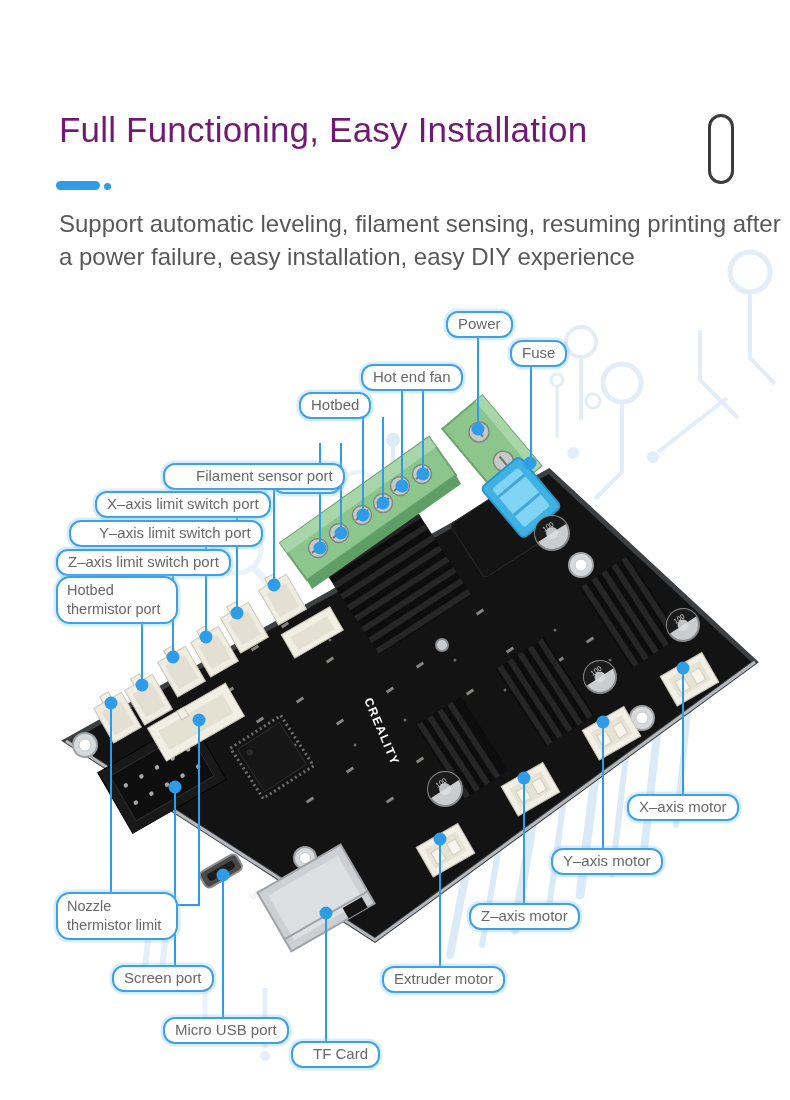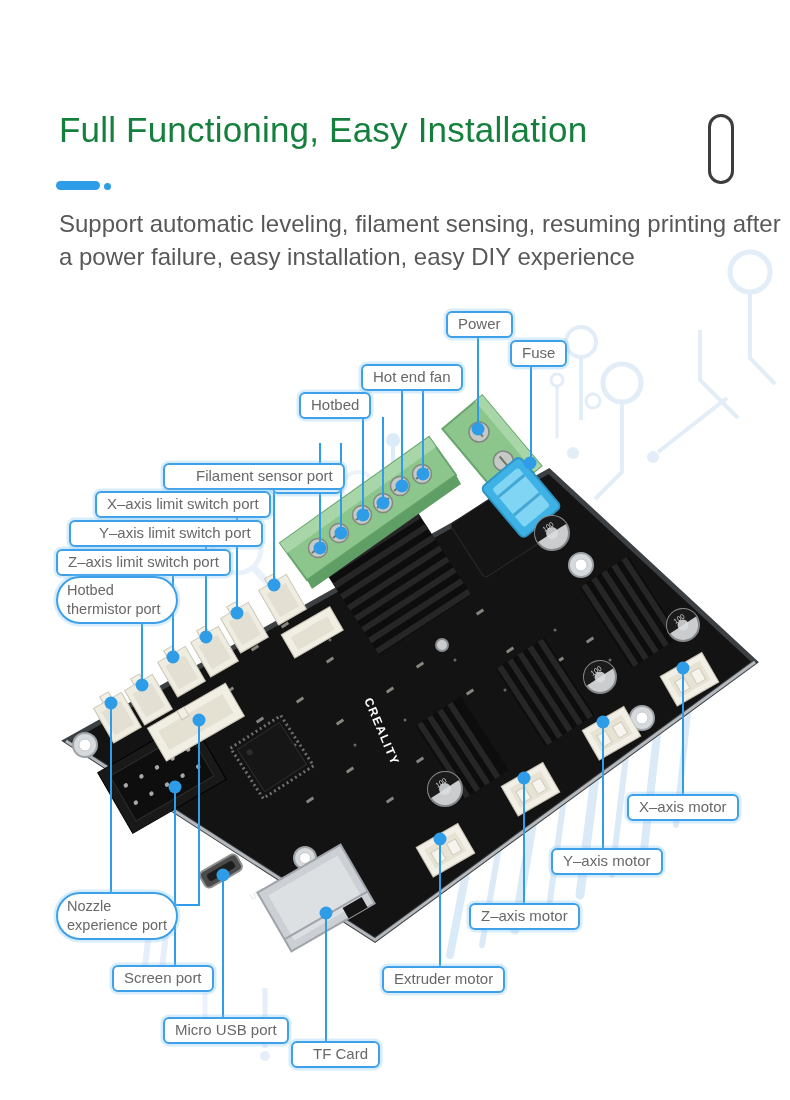--- a/index.html
+++ b/index.html
@@ -2,40 +2,40 @@
 <html><head>
 <meta charset="utf-8">
 <style>
   html,body{margin:0;padding:0;}
   body{
     width:790px;height:1100px;position:relative;overflow:hidden;
     background:#ffffff;font-family:"Liberation Sans",sans-serif;
   }
   #art{position:absolute;left:0;top:0;z-index:1;}
   .title{
-    position:absolute;left:59px;top:110px;font-size:35px;color:#15803d;
+    position:absolute;left:59px;top:110px;font-size:35px;color:#701a75;
     letter-spacing:.2px;white-space:nowrap;z-index:4;
   }
   .accent-bar{position:absolute;left:56px;top:181px;width:44px;height:9px;border-radius:5px;background:#2e9ce7;z-index:4;}
   .accent-dot{position:absolute;left:104px;top:183px;width:7px;height:7px;border-radius:50%;background:#2e9ce7;z-index:4;}
   .subtitle{
     position:absolute;left:59px;font-size:24px;color:#585858;white-space:nowrap;z-index:4;
   }
   .sub1{top:210px;}
   .sub2{top:243px;}
   .scroll-pill{
     position:absolute;left:708px;top:114px;width:20px;height:64px;
     border:3px solid #3c3c3c;border-radius:14px;background:#fff;z-index:4;
   }
   .callout{
-    position:absolute;background:#fff;border:2px solid #3da0e8;border-radius:6px;
+    position:absolute;background:#fff;border:2px solid #3da0e8;border-radius:12px;
     color:#686868;font-size:15px;line-height:1.25;padding:2px 10px;white-space:nowrap;
     box-shadow:0 0 0 2.5px rgba(125,195,245,.30);z-index:5;
   }
-  .callout.two-line{white-space:normal;width:100px;font-size:14.5px;line-height:1.32;border-radius:24px;padding:3px 9px;}
+  .callout.two-line{white-space:normal;width:100px;font-size:14.5px;line-height:1.32;border-radius:14px;padding:3px 9px;}
   
   .c-power{left:446px;top:311px;}
   .c-fuse{left:510px;top:340px;}
   .c-fan{left:361px;top:364px;}
   .c-hotbed{left:299px;top:392px;}
   .c-nozzle{left:272px;top:420px;margin-top:47px;}
   .c-filament{left:163px;top:463px;padding-left:31px;}
   .c-xlimit{left:95px;top:491px;}
   .c-ylimit{left:69px;top:520px;padding-left:28px;}
   .c-zlimit{left:56px;top:549px;}
@@ -425,20 +425,20 @@
 <div class="callout c-power">Power</div>
 <div class="callout c-fuse">Fuse</div>
 <div class="callout c-fan">Hot end fan</div>
 <div class="callout c-hotbed">Hotbed</div>
 <div class="callout c-nozzle">Nozzle</div>
 <div class="callout c-filament">Filament sensor port</div>
 <div class="callout c-xlimit">X–axis limit switch port</div>
 <div class="callout c-ylimit">Y–axis limit switch port</div>
 <div class="callout c-zlimit">Z–axis limit switch port</div>
 <div class="callout two-line c-hotbedtherm">Hotbed thermistor port</div>
-<div class="callout two-line c-nozzletherm">Nozzle experience port</div>
+<div class="callout two-line c-nozzletherm">Nozzle thermistor limit</div>
 <div class="callout c-screen">Screen port</div>
 <div class="callout c-usb">Micro USB port</div>
 <div class="callout c-tf">TF Card</div>
 <div class="callout c-extruder">Extruder motor</div>
 <div class="callout c-zmotor">Z–axis motor</div>
 <div class="callout c-ymotor">Y–axis motor</div>
 <div class="callout c-xmotor">X–axis motor</div>
 
 </body></html>

